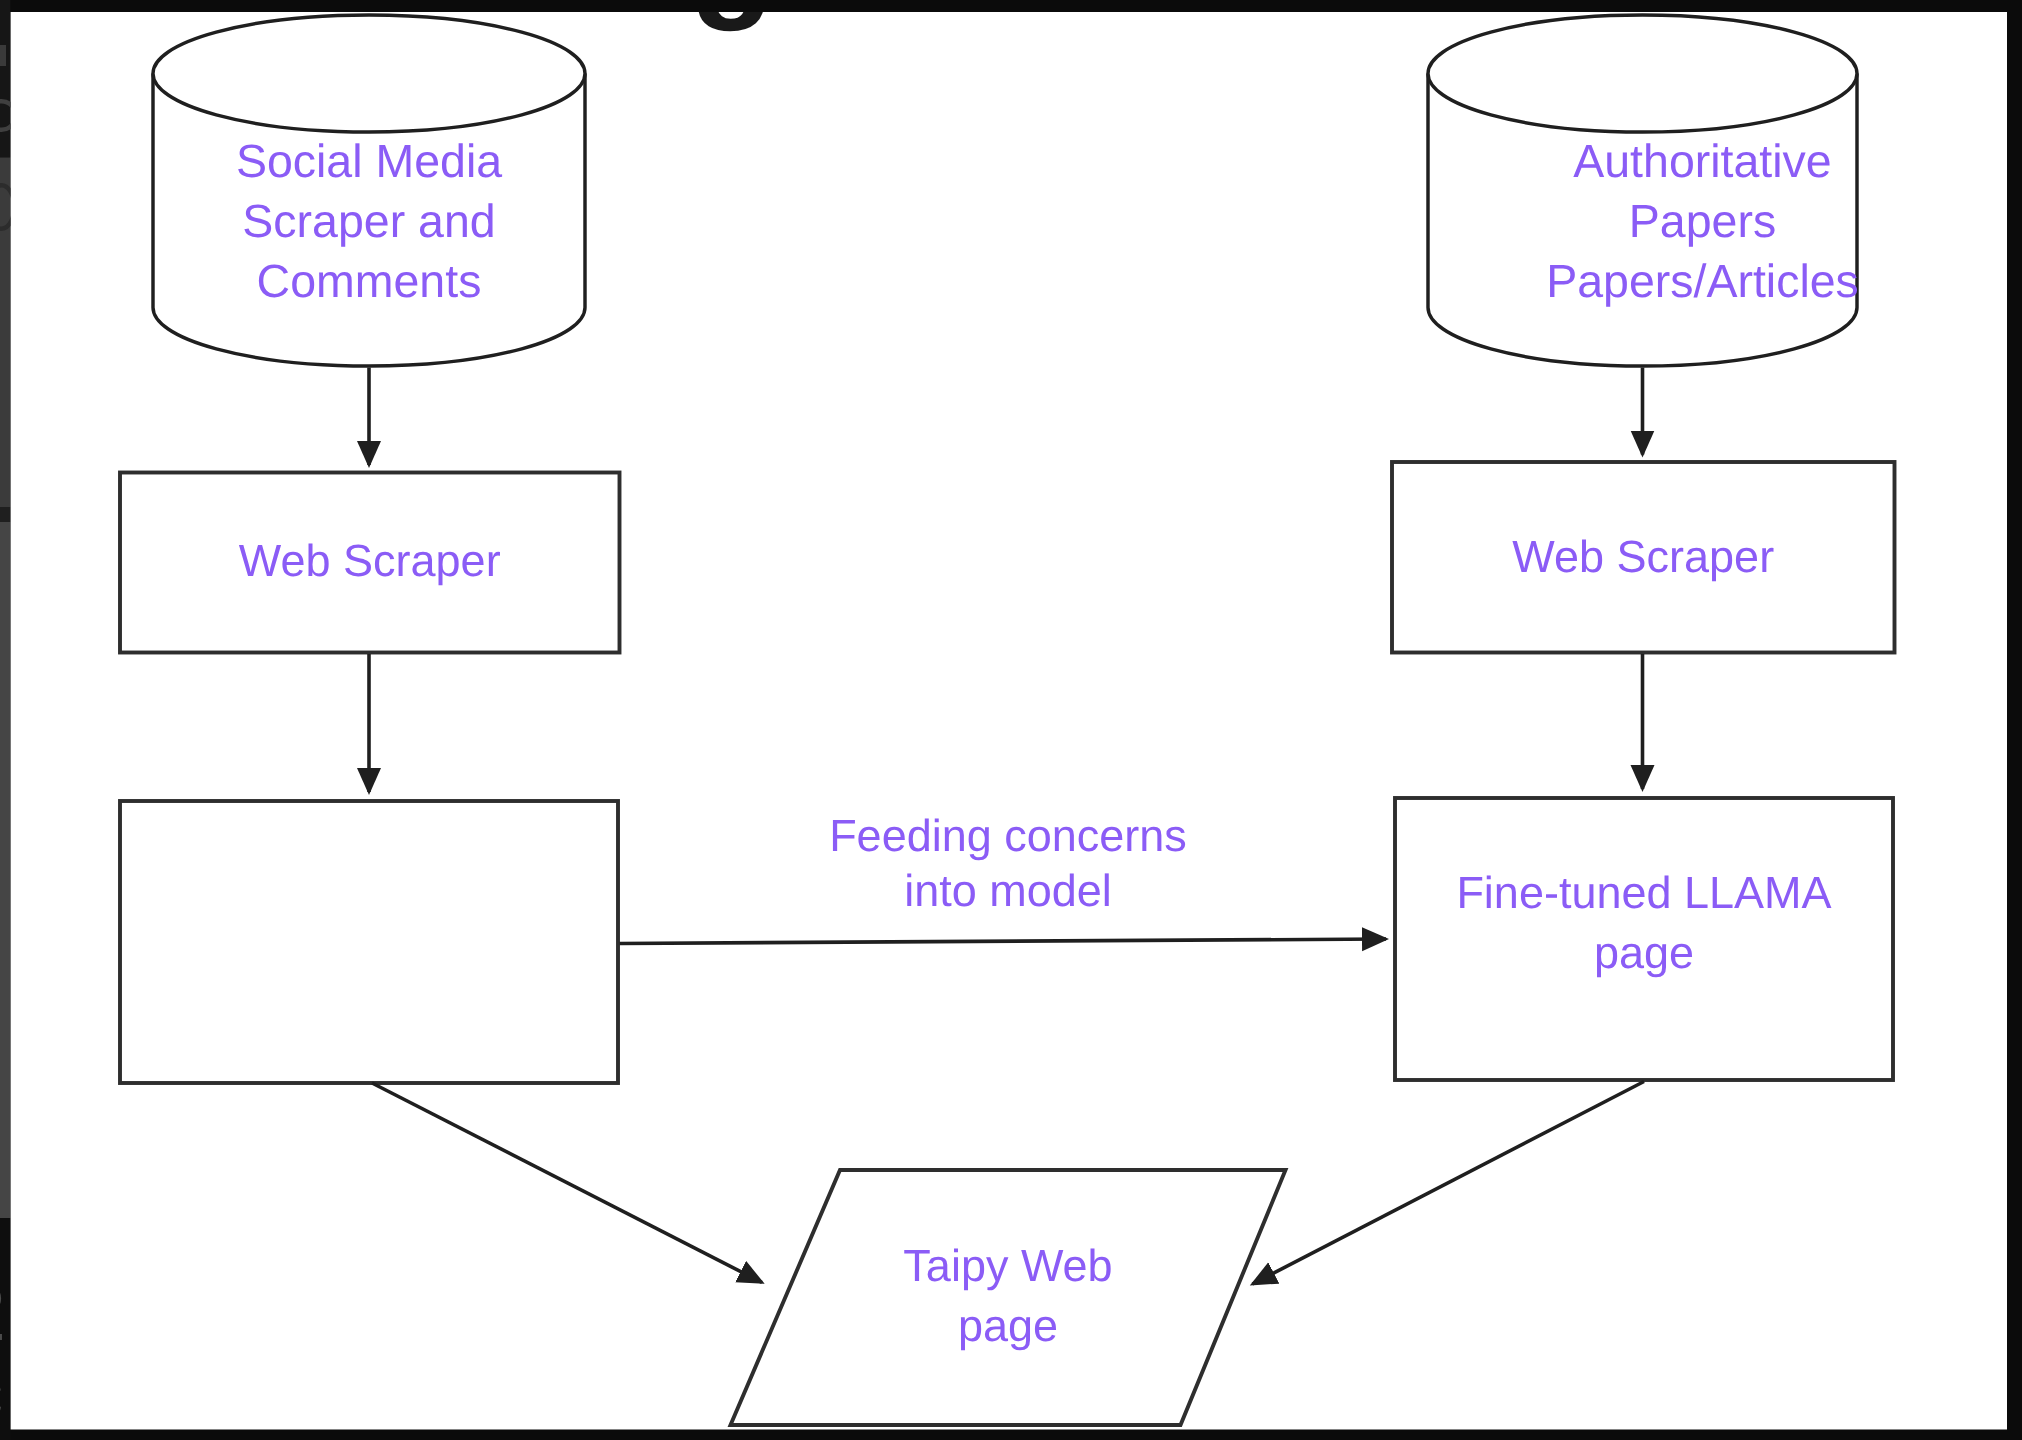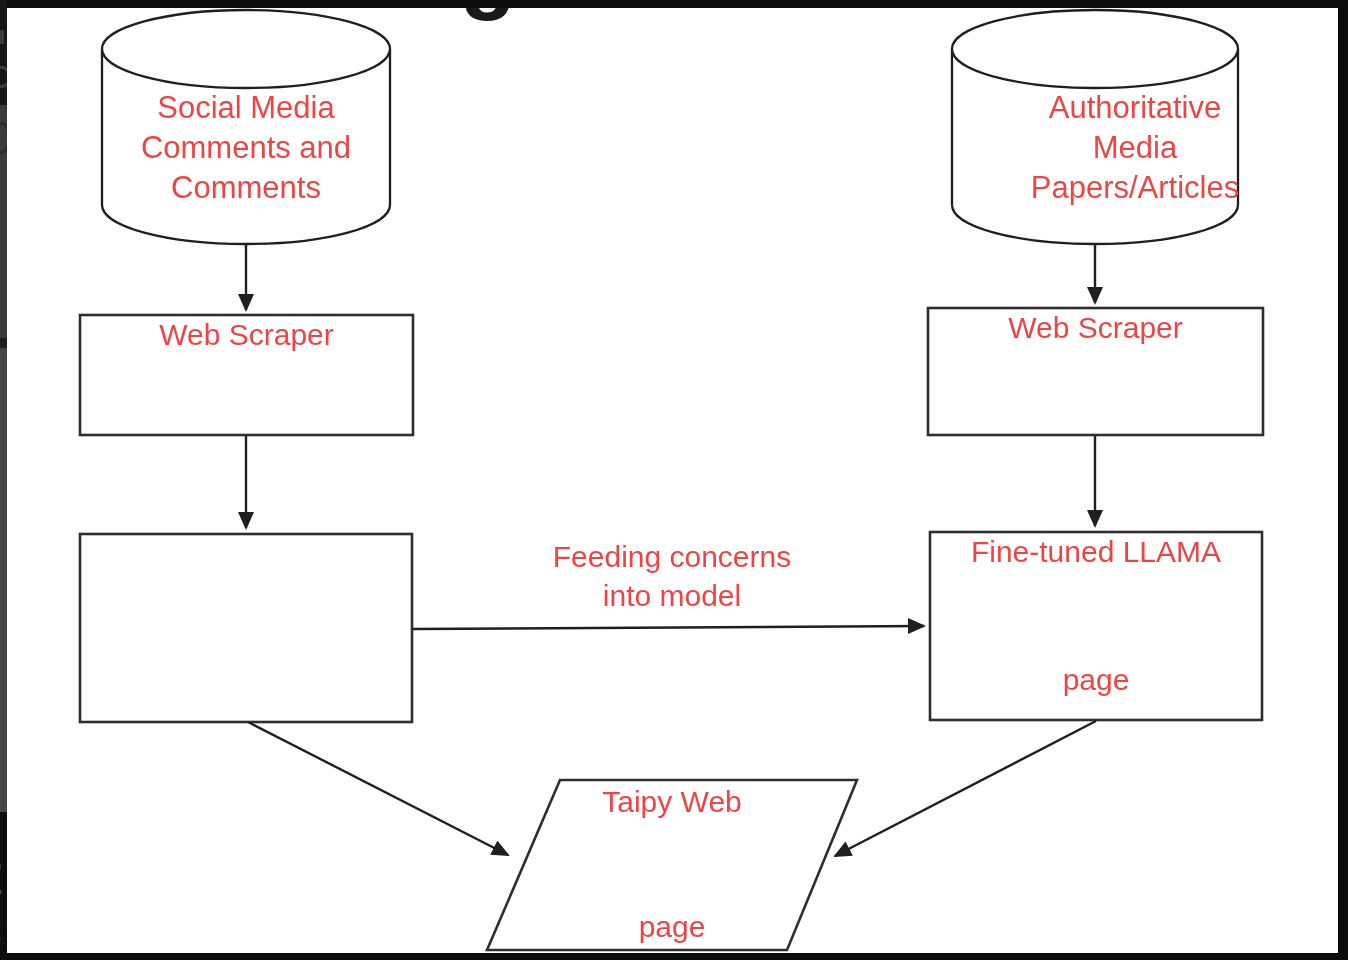--- a/index.html
+++ b/index.html
@@ -22,22 +22,22 @@
   .fl-frag-curve{position:absolute;left:-9px;top:122px;width:14px;height:26px;border:3px solid #2c2c2c;border-radius:50%;}
   .fl-frag-digit{position:absolute;left:-26px;top:848px;font-size:54px;line-height:54px;font-weight:400;color:#4c4c4c;}
   .fl-frag-letter{position:absolute;left:-22px;top:906px;font-size:48px;line-height:48px;font-weight:400;color:#454545;}
   
   .title-clip{position:absolute;left:440px;top:0;width:150px;height:24px;overflow:hidden;z-index:20;}
   .title-glyph{position:absolute;left:20px;top:-76px;font-size:92px;line-height:92px;font-weight:700;color:#191919;}
   
   .diagram-svg{position:absolute;left:0;top:0;width:1348px;height:960px;z-index:5;}
   
   .node-label{
-    position:absolute;display:flex;flex-direction:column;justify-content:space-between;align-items:center;
-    text-align:center;color:#ef4444;z-index:10;font-weight:400;
+    position:absolute;display:flex;flex-direction:column;justify-content:center;align-items:center;
+    text-align:center;color:#8b5cf6;z-index:10;font-weight:400;
   }
   .node-label span{display:block;}
   .lbl-cyl{font-size:31px;line-height:40px;}
   .lbl-box{font-size:30px;line-height:40px;}
   .lbl-edge{font-size:30px;line-height:37px;}
 </style>
 </head>
 <body>
 
 <div class="stage">
@@ -74,32 +74,32 @@
     <line x1="246" y1="436" x2="246" y2="528" stroke="#1f1f1f" stroke-width="2.4" marker-end="url(#arrow)"></line>
     <line x1="1095" y1="245" x2="1095" y2="303" stroke="#1f1f1f" stroke-width="2.4" marker-end="url(#arrow)"></line>
     <line x1="1095" y1="436" x2="1095" y2="526" stroke="#1f1f1f" stroke-width="2.4" marker-end="url(#arrow)"></line>
     <line x1="413" y1="629" x2="924" y2="626" stroke="#1f1f1f" stroke-width="2.4" marker-end="url(#arrow)"></line>
     <line x1="248" y1="722" x2="508" y2="855" stroke="#1f1f1f" stroke-width="2.4" marker-end="url(#arrow)"></line>
     <line x1="1096" y1="721" x2="835" y2="856" stroke="#1f1f1f" stroke-width="2.4" marker-end="url(#arrow)"></line>
   </svg>
 
   <div class="node-label lbl-cyl" style="left:102px;top:88px;width:288px;height:120px;">
     <span>Social Media</span>
-    <span>Comments and</span>
+    <span>Scraper and</span>
     <span>Comments</span>
   </div>
 
   <div class="node-label lbl-box" style="left:80px;top:315px;width:333px;height:120px;">
     <span>Web Scraper</span>
   </div>
 
 
   <div class="node-label lbl-cyl" style="left:952px;top:88px;width:286px;height:120px;margin-left:40px;">
     <span>Authoritative</span>
-    <span>Media</span>
+    <span>Papers</span>
     <span>Papers/Articles</span>
   </div>
 
   <div class="node-label lbl-box" style="left:928px;top:308px;width:335px;height:127px;">
     <span>Web Scraper</span>
   </div>
 
   <div class="node-label lbl-box" style="left:930px;top:532px;width:332px;height:168px;">
     <span>Fine-tuned LLAMA</span>
     <span>page</span>

